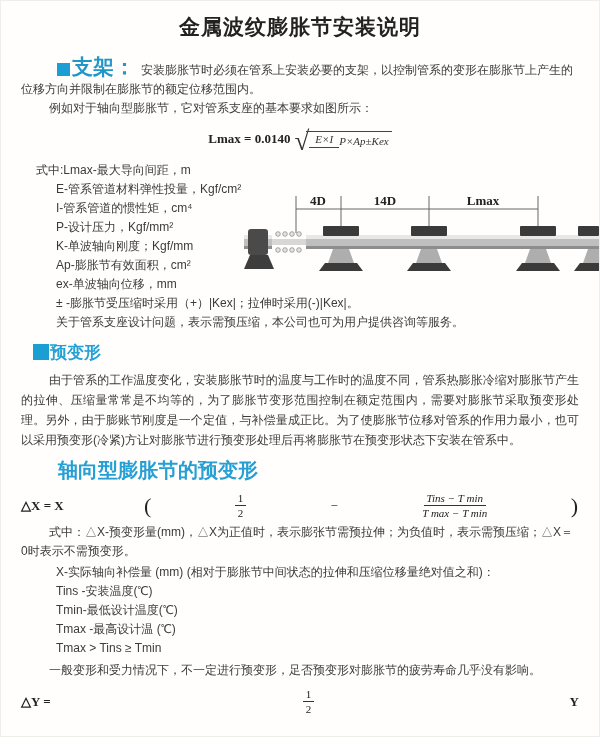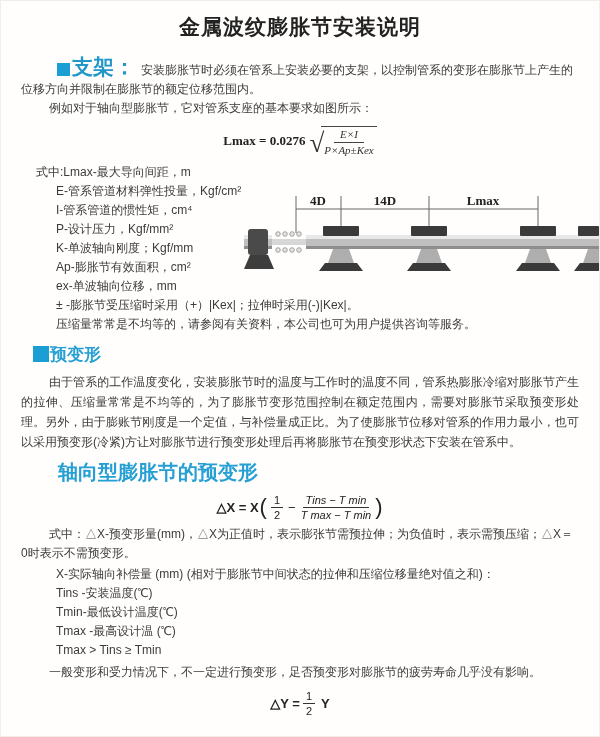--- a/index.html
+++ b/index.html
@@ -19,41 +19,41 @@
     display:inline-block;width:13px;height:13px;background:#1b9ed3;
     vertical-align:-2px;margin-right:2px;
   }
   .blue-label{color:#2196c9;font-size:21px;font-weight:bold;margin-right:6px;}
   .p-indent{text-indent:28px;}
   
   .formula1{margin:9px 0 4px 0;text-align:center;font-family:"Liberation Serif",serif;}
   .formula1 .lhs{font-weight:bold;font-size:13px;color:#222;}
   .radical{font-size:27px;font-weight:400;color:#333;vertical-align:-7px;margin:0 -3px 0 4px;}
   .sqrt-frac{
-    display:inline-flex;flex-direction:column;align-items:center;
+    display:inline-flex;flex-direction:row;align-items:center;
     border-top:1.6px solid #444;padding:1px 3px 0 3px;vertical-align:middle;
     font-size:11px;font-style:italic;color:#333;line-height:1.15;
   }
   .sqrt-frac .n{border-bottom:1px solid #444;padding:0 6px 1px 6px;}
   .sqrt-frac .d{padding-top:1px;}
   
   .defs{margin:4px 0 0 15px;}
   .def-line{font-size:12px;line-height:19px;white-space:nowrap;}
   .def-line.ind{padding-left:20px;}
   
   .sec-h{margin:9px 0 0 12px;font-size:17px;font-weight:bold;color:#259fd4;height:24px;}
   .sec-h .bullet-sq{width:16px;height:16px;vertical-align:-2px;margin-right:1px;}
   .sub-h{font-size:20px;font-weight:bold;color:#259fd4;margin:7px 0 0 0;}
   .sub-h.axial{margin-left:37px;}
   .sub-h.lateral{margin-left:15px;}
   .body-par{margin-top:5px;line-height:20px;text-indent:28px;text-align:justify;}
   
   .formula-row{
-    display:flex;justify-content:center;align-items:center;
-    font-family:Liberation Sans, sans-serif;color:#222;margin:8px 0 4px 0;
+    display:flex;justify-content:space-between;align-items:center;
+    font-family:Liberation Serif, serif;color:#222;margin:8px 0 4px 0;
   }
   .formula-row .bold{font-weight:bold;font-size:13px;}
   .paren{font-size:22px;font-weight:400;margin:0 1px;}
   .vfrac{
     display:inline-flex;flex-direction:column;align-items:center;
     font-size:11px;line-height:1.1;margin:0 3px;
   }
   .vfrac .n{border-bottom:1px solid #333;padding:0 3px 1px 3px;}
   .vfrac .d{padding-top:1px;}
   .vfrac.it{font-style:italic;}
@@ -71,36 +71,36 @@
 
   <h1 class="title">金属波纹膨胀节安装说明</h1>
 
   <div class="content">
 
     <p class="p-support"><span class="bullet-sq"></span><span class="blue-label">支架：</span><span>安装膨胀节时必须在管系上安装必要的支架，以控制管系的变形在膨胀节上产生的位移方向并限制在膨胀节的额定位移范围内。</span></p>
 
     <p class="p-indent">例如对于轴向型膨胀节，它对管系支座的基本要求如图所示：</p>
 
     <div class="formula1">
-      <span class="lhs">Lmax = 0.0276</span><span class="radical">√</span><span class="sqrt-frac">
+      <span class="lhs">Lmax = 0.0140</span><span class="radical">√</span><span class="sqrt-frac">
           <span class="n">E×I</span>
           <span class="d">P×Ap±Kex</span>
         </span>
     </div>
 
     <div class="defs">
       <div class="def-line">式中:Lmax-最大导向间距，m</div>
       <div class="def-line ind">E-管系管道材料弹性投量，Kgf/cm²</div>
       <div class="def-line ind">I-管系管道的惯性矩，cm⁴</div>
       <div class="def-line ind">P-设计压力，Kgf/mm²</div>
       <div class="def-line ind">K-单波轴向刚度；Kgf/mm</div>
       <div class="def-line ind">Ap-膨胀节有效面积，cm²</div>
       <div class="def-line ind">ex-单波轴向位移，mm</div>
       <div class="def-line ind">± -膨胀节受压缩时采用（+）|Kex|；拉伸时采用(-)|Kex|。</div>
-      <div class="def-line ind">压缩量常常是不均等的，请参阅有关资料，本公司也可为用户提供咨询等服务。</div>
+      <div class="def-line ind">关于管系支座设计问题，表示需预压缩，本公司也可为用户提供咨询等服务。</div>
     </div>
 
     <div class="sec-h"><span class="bullet-sq"></span><span>预变形</span></div>
 
     <p class="body-par">由于管系的工作温度变化，安装膨胀节时的温度与工作时的温度不同，管系热膨胀冷缩对膨胀节产生的拉伸、压缩量常常是不均等的，为了膨胀节变形范围控制在额定范围内，需要对膨胀节采取预变形处理。另外，由于膨账节刚度是一个定值，与补偿量成正比。为了使膨胀节位移对管系的作用力最小，也可以采用预变形(冷紧)方让对膨胀节进行预变形处理后再将膨胀节在预变形状态下安装在管系中。</p>
 
     <div class="sub-h axial">轴向型膨胀节的预变形</div>
 
     <div class="formula-row">
       <span class="bold">△X = X</span>

